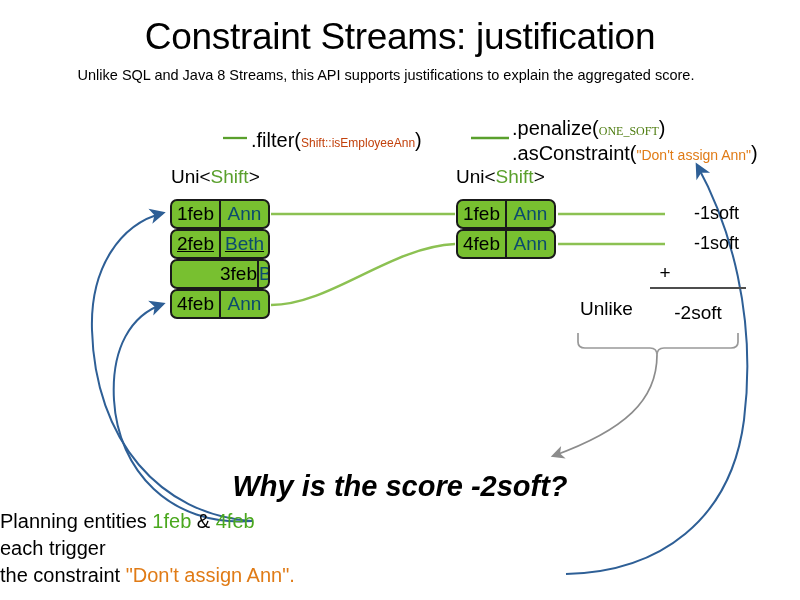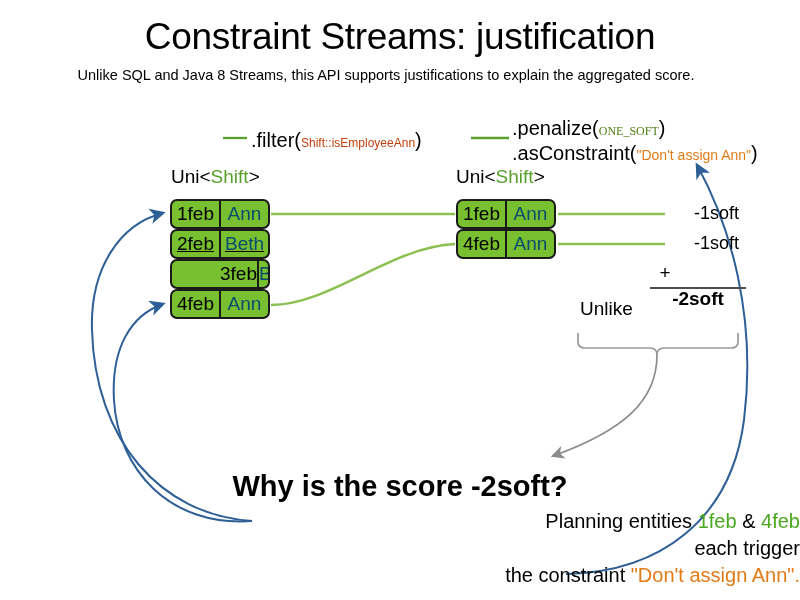--- a/index.html
+++ b/index.html
@@ -143,43 +143,43 @@
     background: #4d4d4d;
   }
   #score-label {
     position: absolute;
     left: 580px; top: 298px;
     font-size: 19px;
     white-space: nowrap;
   }
   #score-total {
     position: absolute;
-    left: 650px; top: 288px;
+    left: 650px; top: 302px;
     width: 96px;
     text-align: center;
     font-size: 19px;
     white-space: nowrap;
-    font-weight: bold;
   }
 
   
   #why-heading {
     position: absolute;
     left: 0; top: 470px;
     width: 800px;
     text-align: center;
     font-size: 29px;
     font-weight: bold;
     white-space: nowrap;
+    font-style: italic;
   }
   .why-line {
     position: absolute;
     width: 800px;
     left: 0;
-    text-align: right;
+    text-align: left;
     font-size: 20px;
     white-space: nowrap;
   }
   .why-line .g { color: #4aa81e; }
   .why-line .o { color: #e07b16; }
   #why-line-1 { top: 510px; }
   #why-line-2 { top: 537px; }
   #why-line-3 { top: 564px; }
 </style>
 </head>

